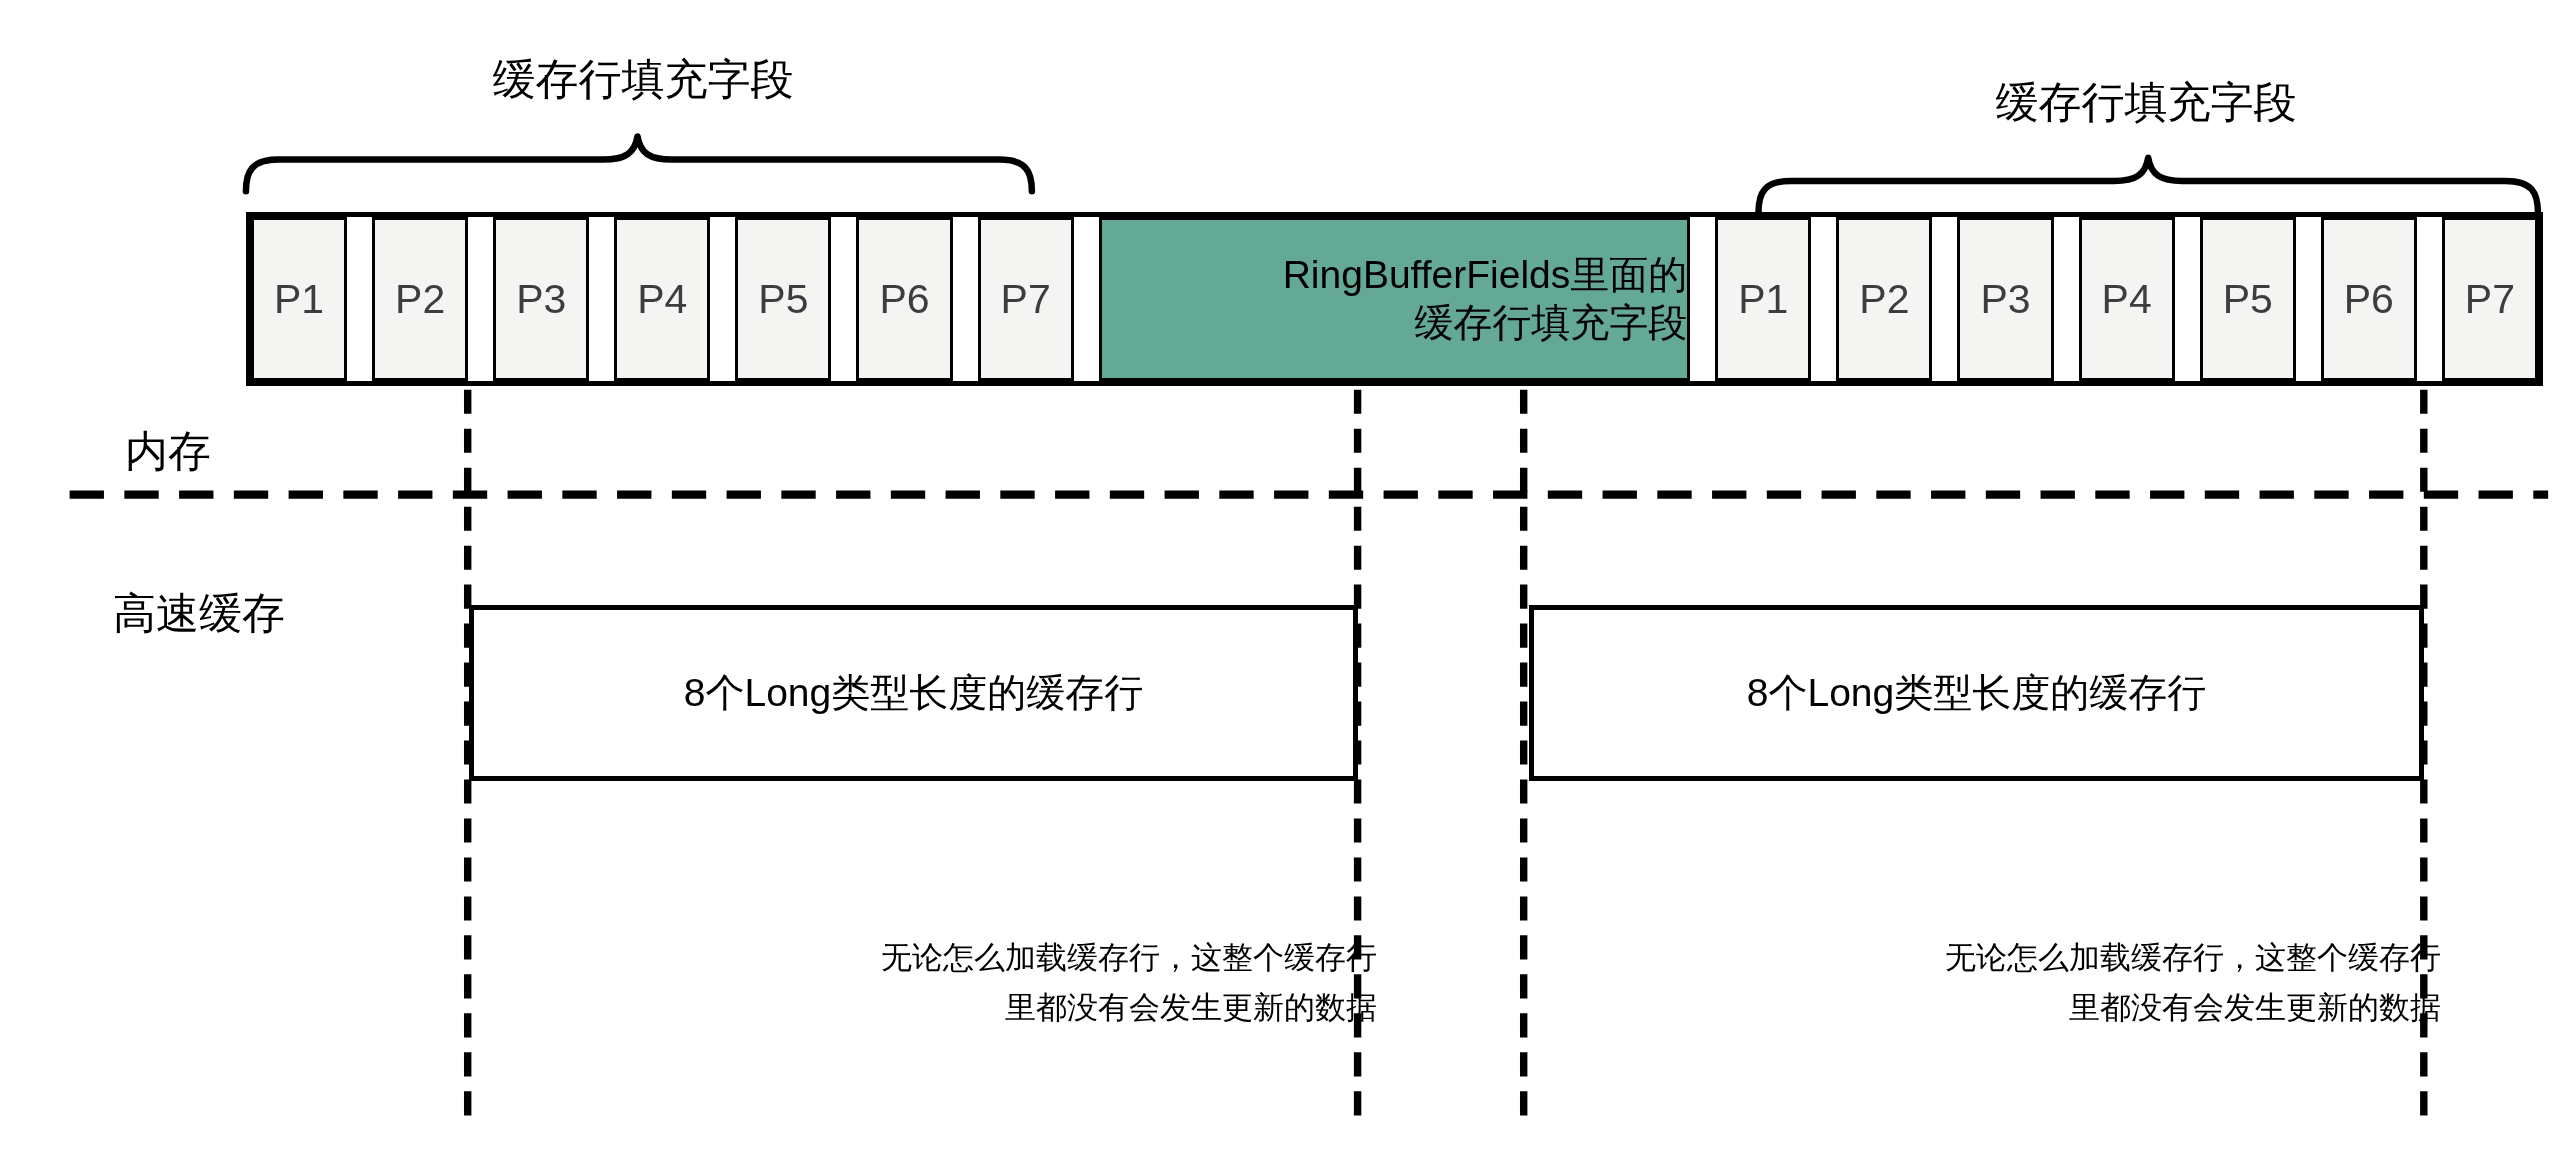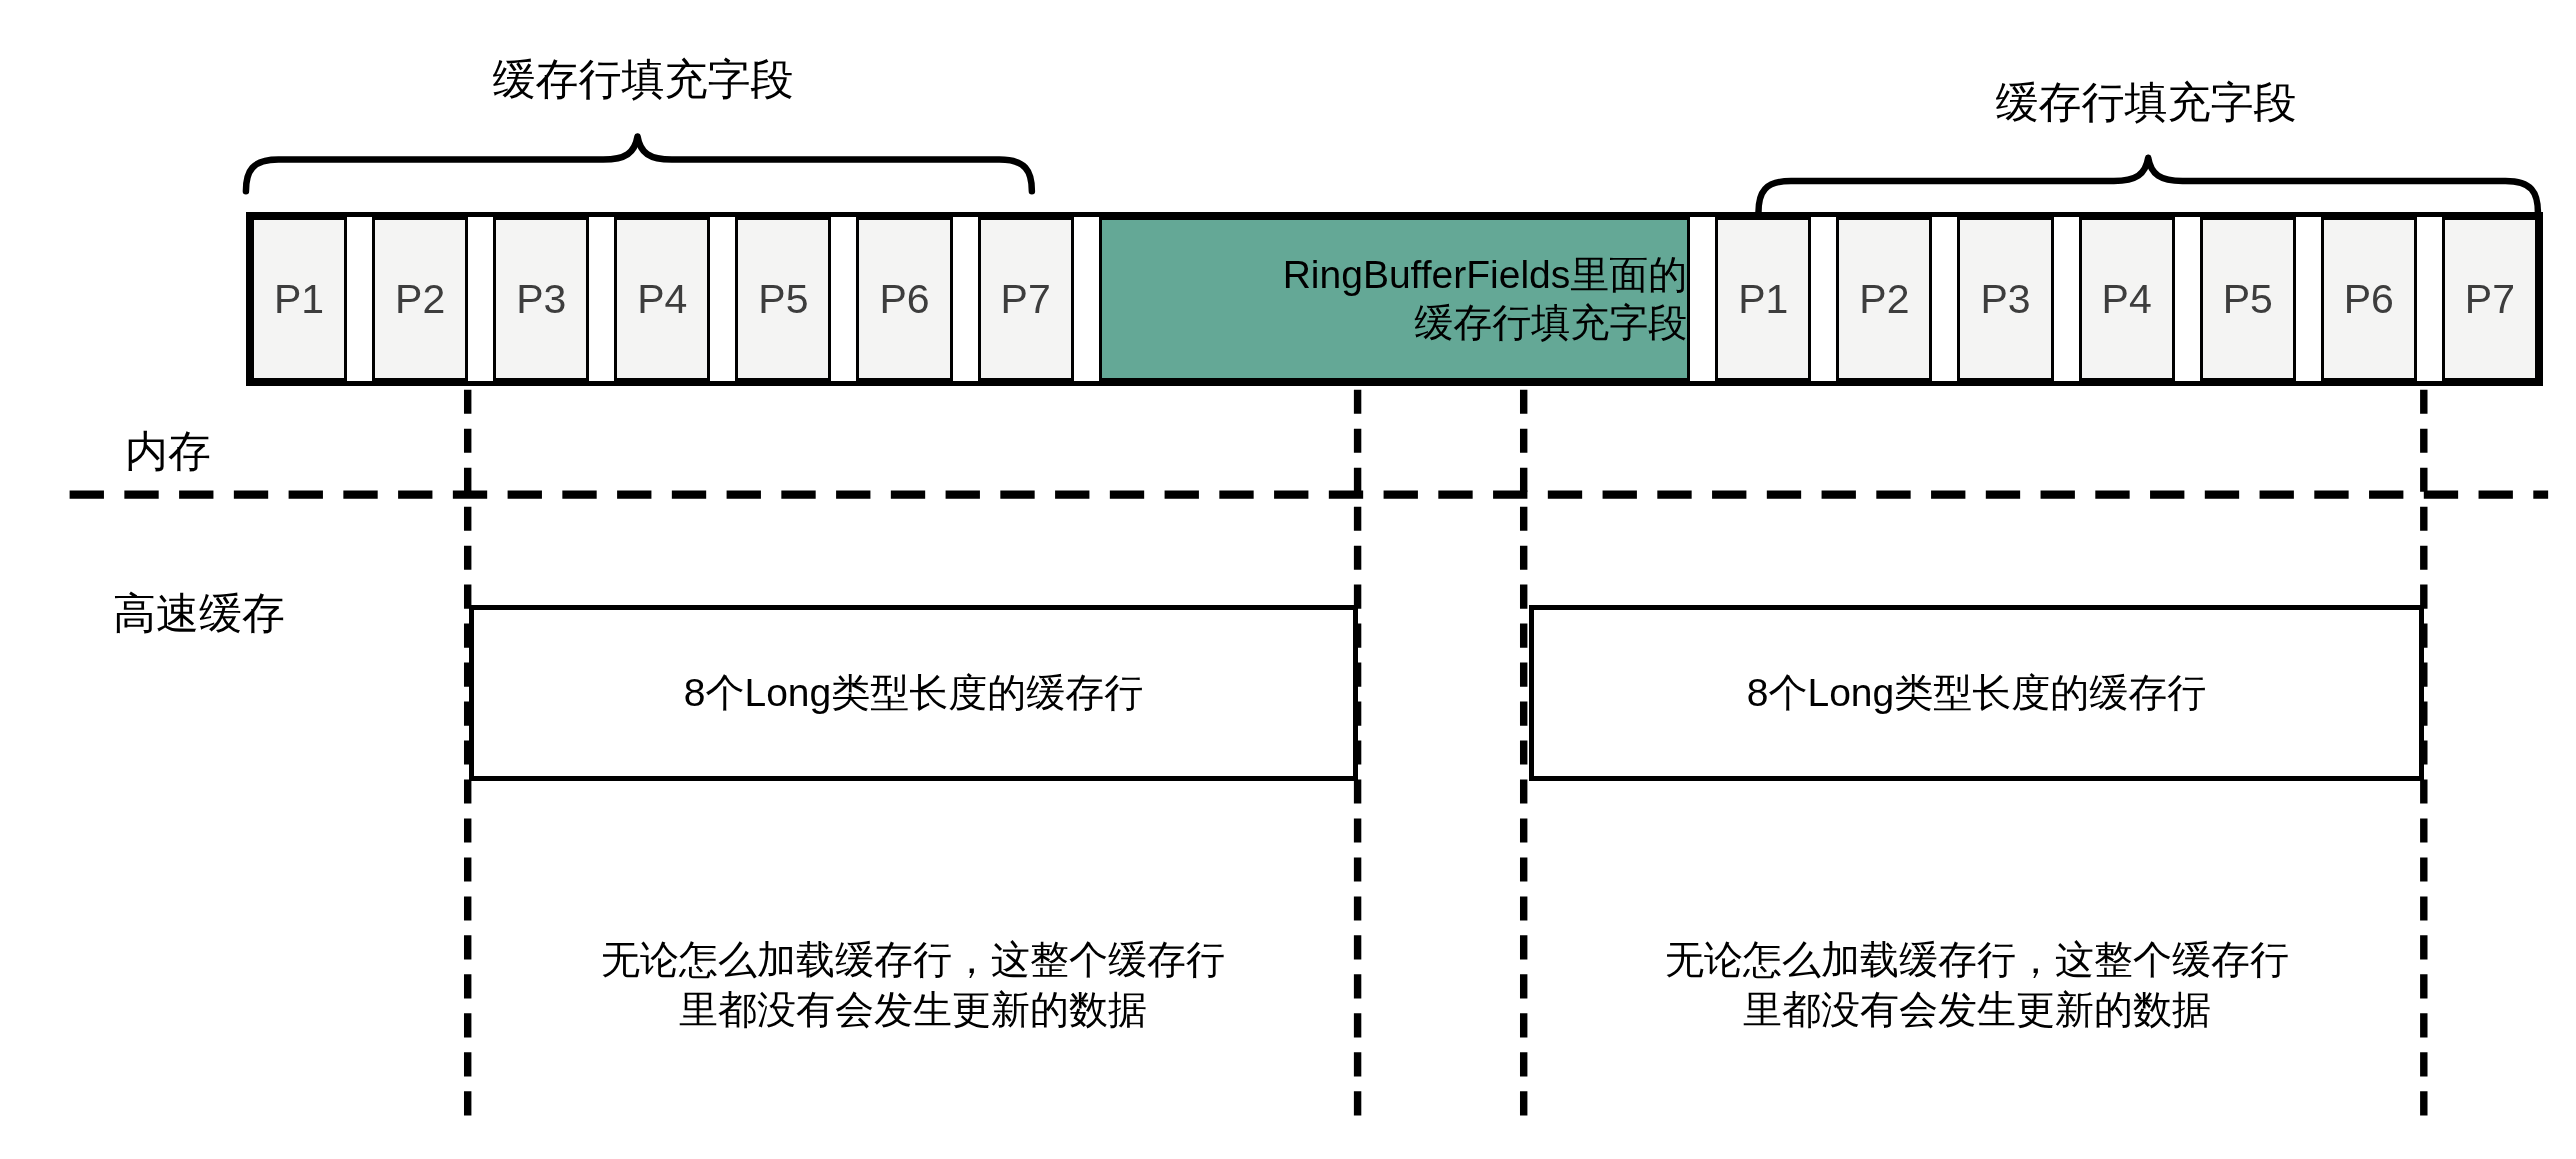--- a/index.html
+++ b/index.html
@@ -57,22 +57,22 @@
   .cache-box{
     position:absolute;top:605px;height:176px;box-sizing:border-box;
     border:5.6px solid var(--ink);background:var(--bg);
     display:flex;align-items:center;justify-content:center;
     font-size:39px;text-align:center;white-space:nowrap;
   }
   .cache-box.left{left:469px;width:889px;}
   .cache-box.right{left:1529px;width:895px;}
 
   .note{
-    position:absolute;top:935px;width:928px;text-align:center;
-    font-size:39px;line-height:50px;
+    position:absolute;top:935px;width:928px;text-align:right;
+    font-size:31px;line-height:50px;font-family:Liberation Mono, monospace;
   }
   .note.left{left:449px;}
   .note.right{left:1513px;}
   .note div{white-space:nowrap;}
 </style>
 </head>
 <body>
 
 <div class="stage">
 

